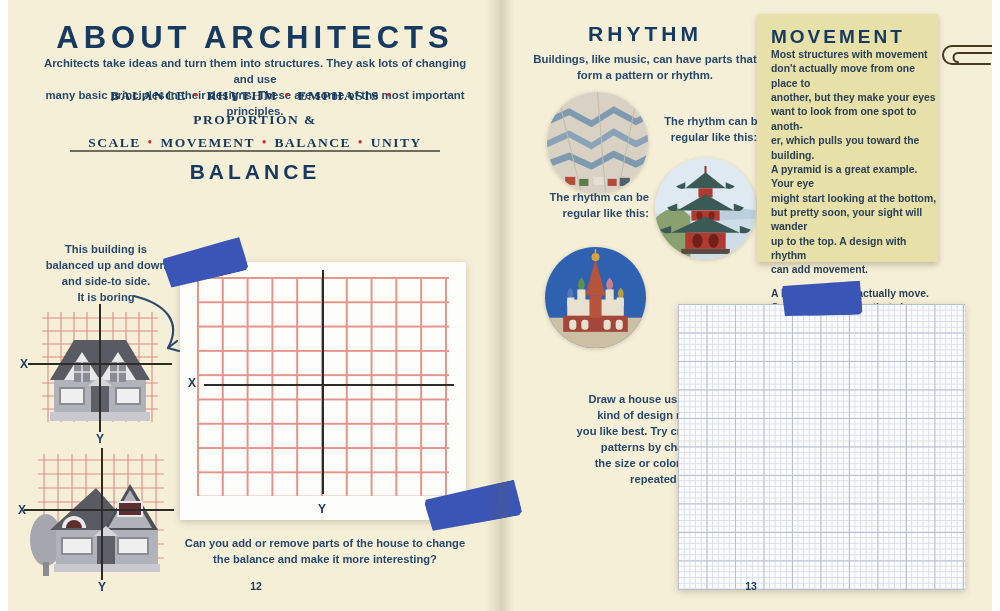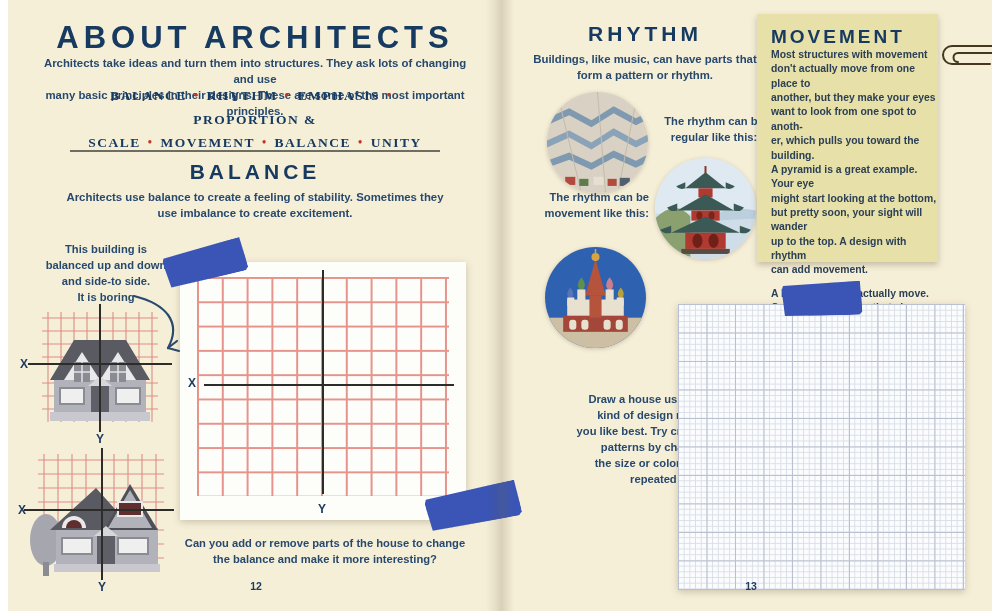--- a/index.html
+++ b/index.html
@@ -75,22 +75,20 @@
         <span>BALANCE</span><span class="dot">•</span><span>RHYTHM</span><span class="dot">•</span><span>EMPHASIS</span><span class="dot">•</span>
       </div>
       <div>
         <span>PROPORTION &amp; SCALE</span><span class="dot">•</span><span>MOVEMENT</span><span class="dot">•</span><span>BALANCE</span><span class="dot">•</span><span>UNITY</span>
       </div>
     </div>
 
     <div class="abs divider" style="left:62px;top:150px;width:370px;"></div>
 
     <div class="abs ctr h-sec" style="left:47px;top:160px;width:400px;">BALANCE</div>
-    <div class="abs ctr pre body-txt" style="left:47px;top:190px;width:400px;">Architects use balance to create a feeling of stability. Sometimes they
-use imbalance to create excitement.</div>
 
     <div class="abs ctr pre small-txt" style="left:18px;top:242px;width:160px;">This building is
 balanced up and down
 and side-to side.
 It is boring</div>
     <svg class="abs" style="left:118px;top:292px;" width="62" height="72" viewBox="0 0 62 72">
       <path d="M8,4 C40,12 56,30 42,56" stroke="#2a4a6e" stroke-width="2.2" fill="none" stroke-linecap="round"></path>
       <path d="M42,56 L51,49 M42,56 L53,59" stroke="#2a4a6e" stroke-width="2.2" fill="none" stroke-linecap="round"></path>
     </svg>
 
@@ -234,21 +232,21 @@
         <polygon points="50,58 16,74 84,74" fill="#3c5a55"></polygon>
         <path d="M16,74 q-7,2 -11,-3 l11,-4 z" fill="#3c5a55"></path>
           <path d="M84,74 q7,2 11,-3 l-11,-4 z" fill="#3c5a55"></path>
         <rect x="30" y="74" width="40" height="16" fill="#b03a30"></rect>
         <ellipse cx="42" cy="82" rx="5" ry="7" fill="#6e2019"></ellipse>
           <ellipse cx="58" cy="82" rx="5" ry="7" fill="#6e2019"></ellipse>
         <rect x="26" y="90" width="48" height="5" fill="#5a4b42"></rect>
       </svg>
     </div>
     <div class="abs rt pre small-txt" style="left:533px;top:190px;width:108px;">The rhythm can be
-movement like this:</div>
+regular like this:</div>
 
     <div class="abs circle" style="left:537px;top:247px;width:101px;height:101px;">
       <svg width="101" height="101" viewBox="0 0 100 100">
         <rect width="100" height="100" fill="#2e62b0"></rect>
         <rect y="70" width="100" height="30" fill="#cdbfa4"></rect>
         <rect x="22" y="52" width="56" height="22" fill="#e9e1d0"></rect>
         <rect x="18" y="68" width="64" height="16" fill="#a2473a"></rect>
         <g fill="#e9e1d0">
             <rect x="24" y="72" width="7" height="10" rx="3"></rect>
             <rect x="36" y="72" width="7" height="10" rx="3"></rect>

